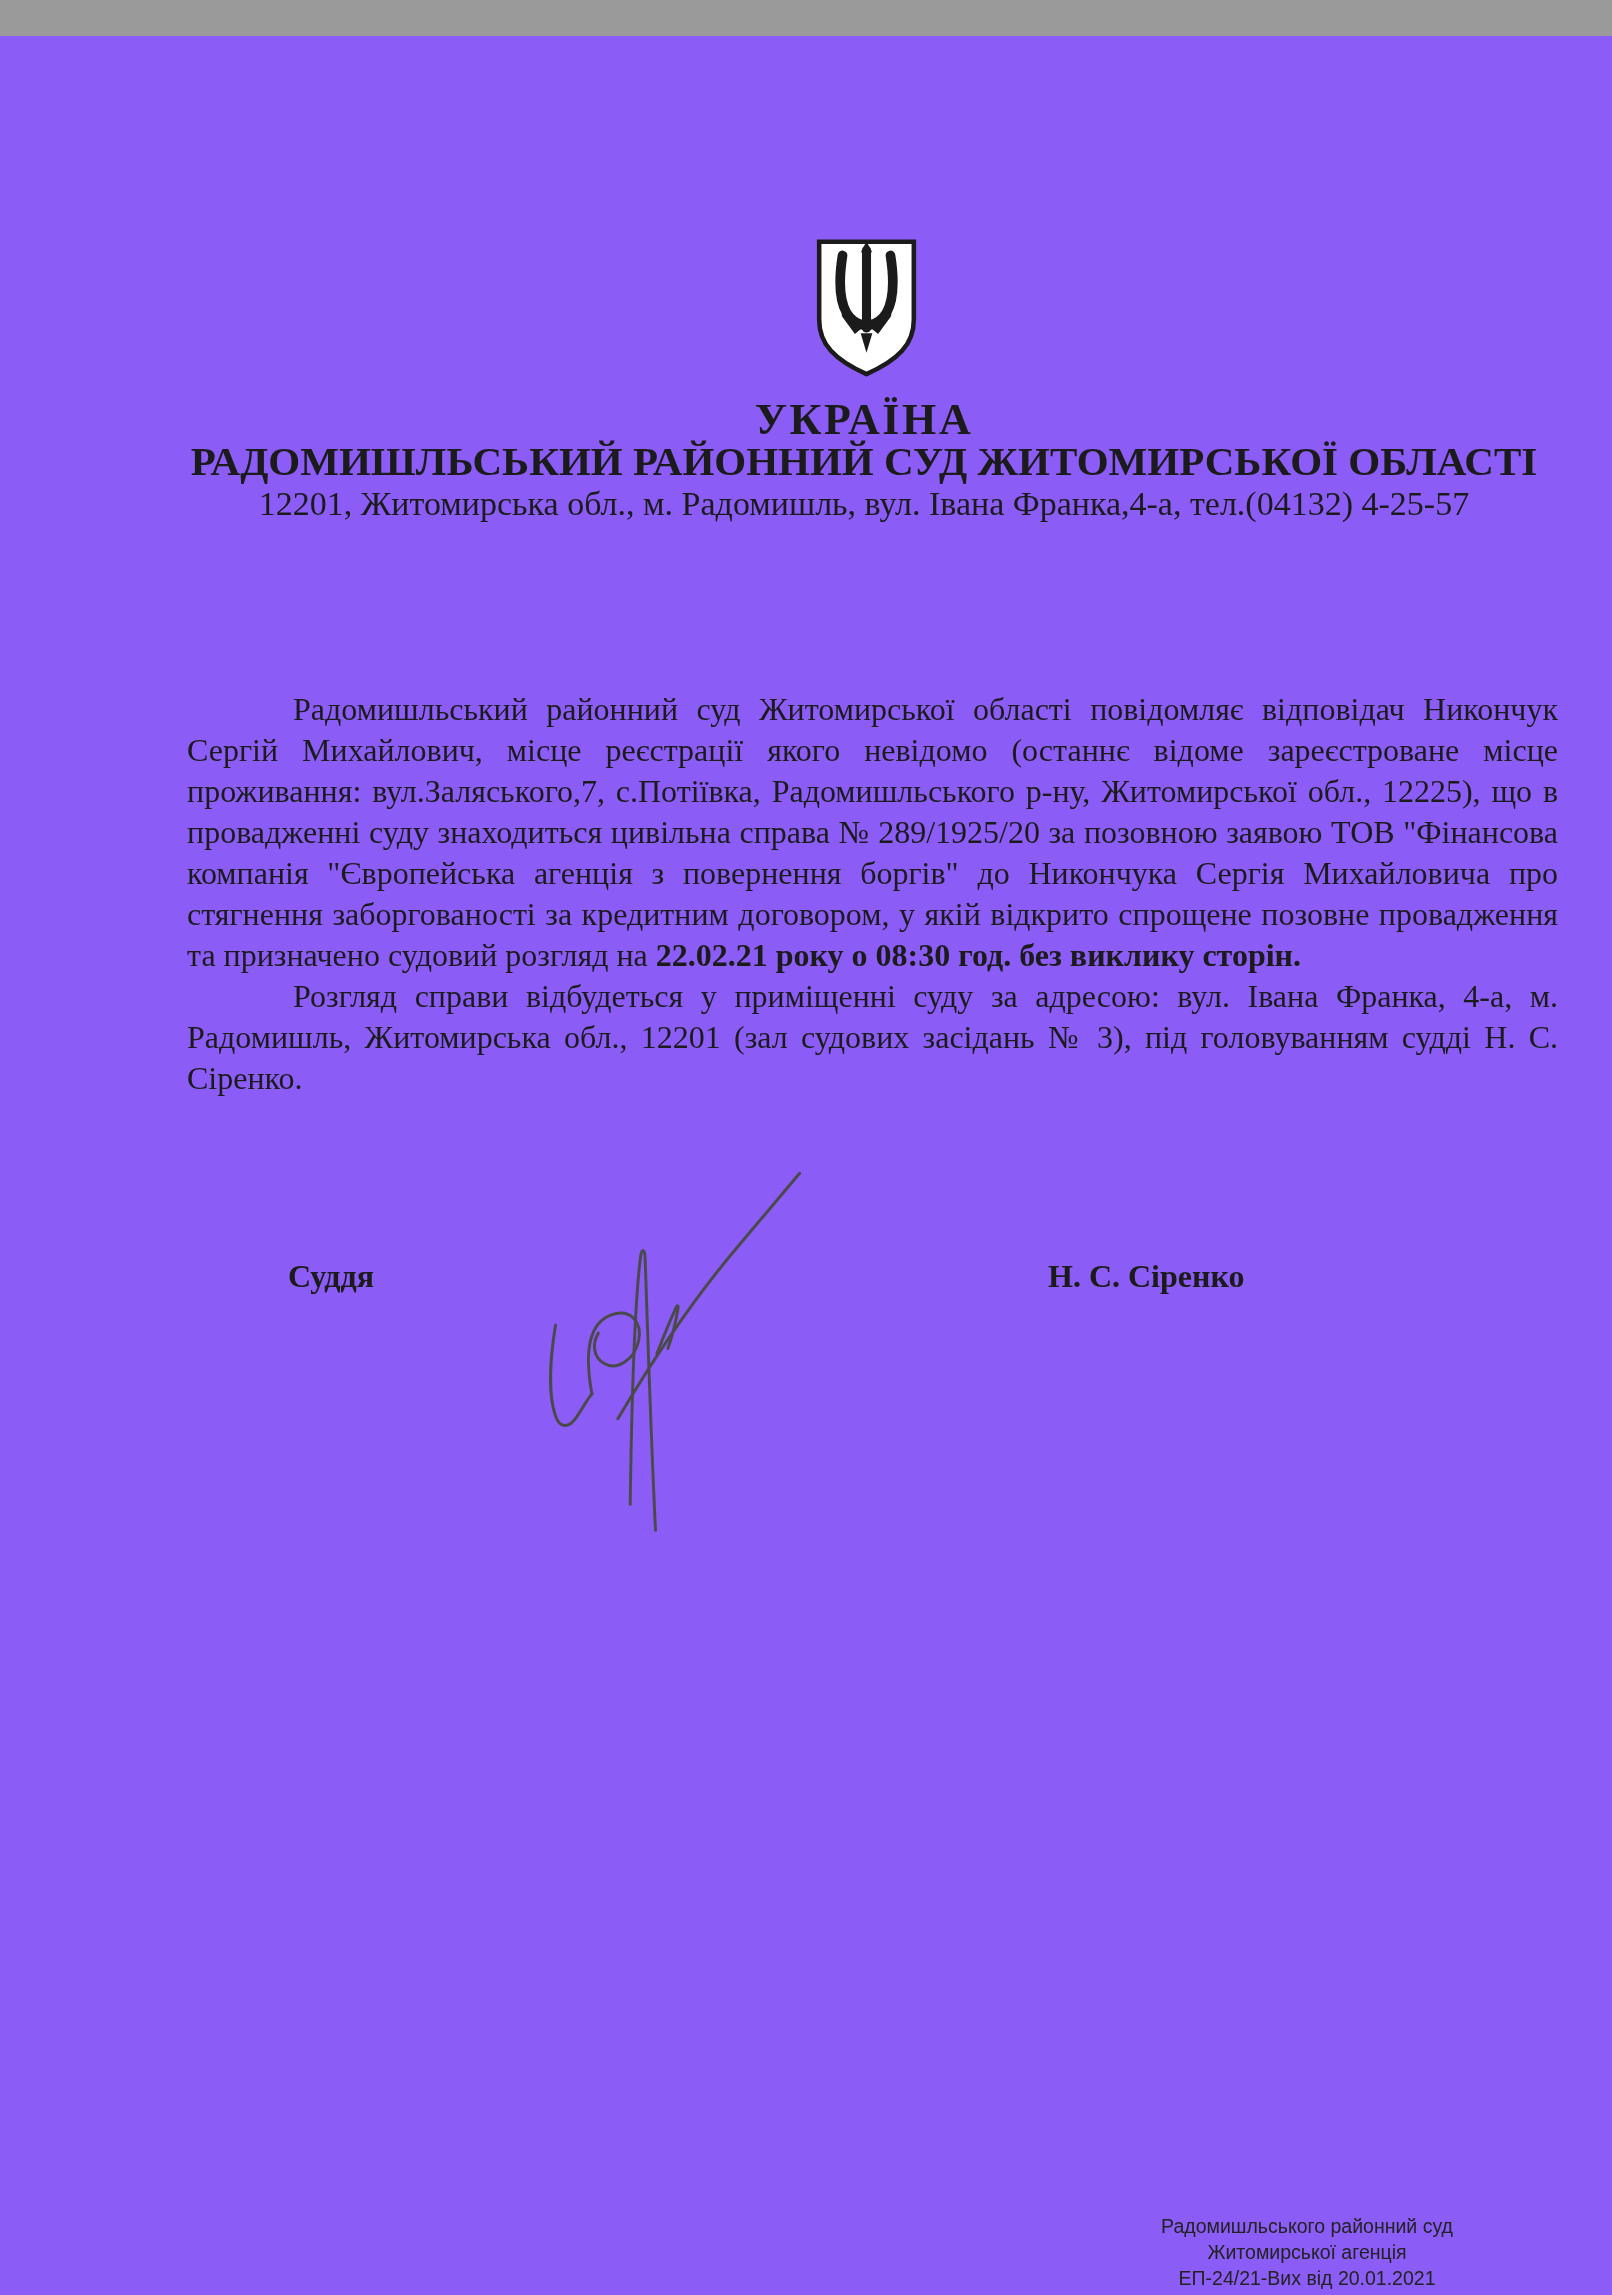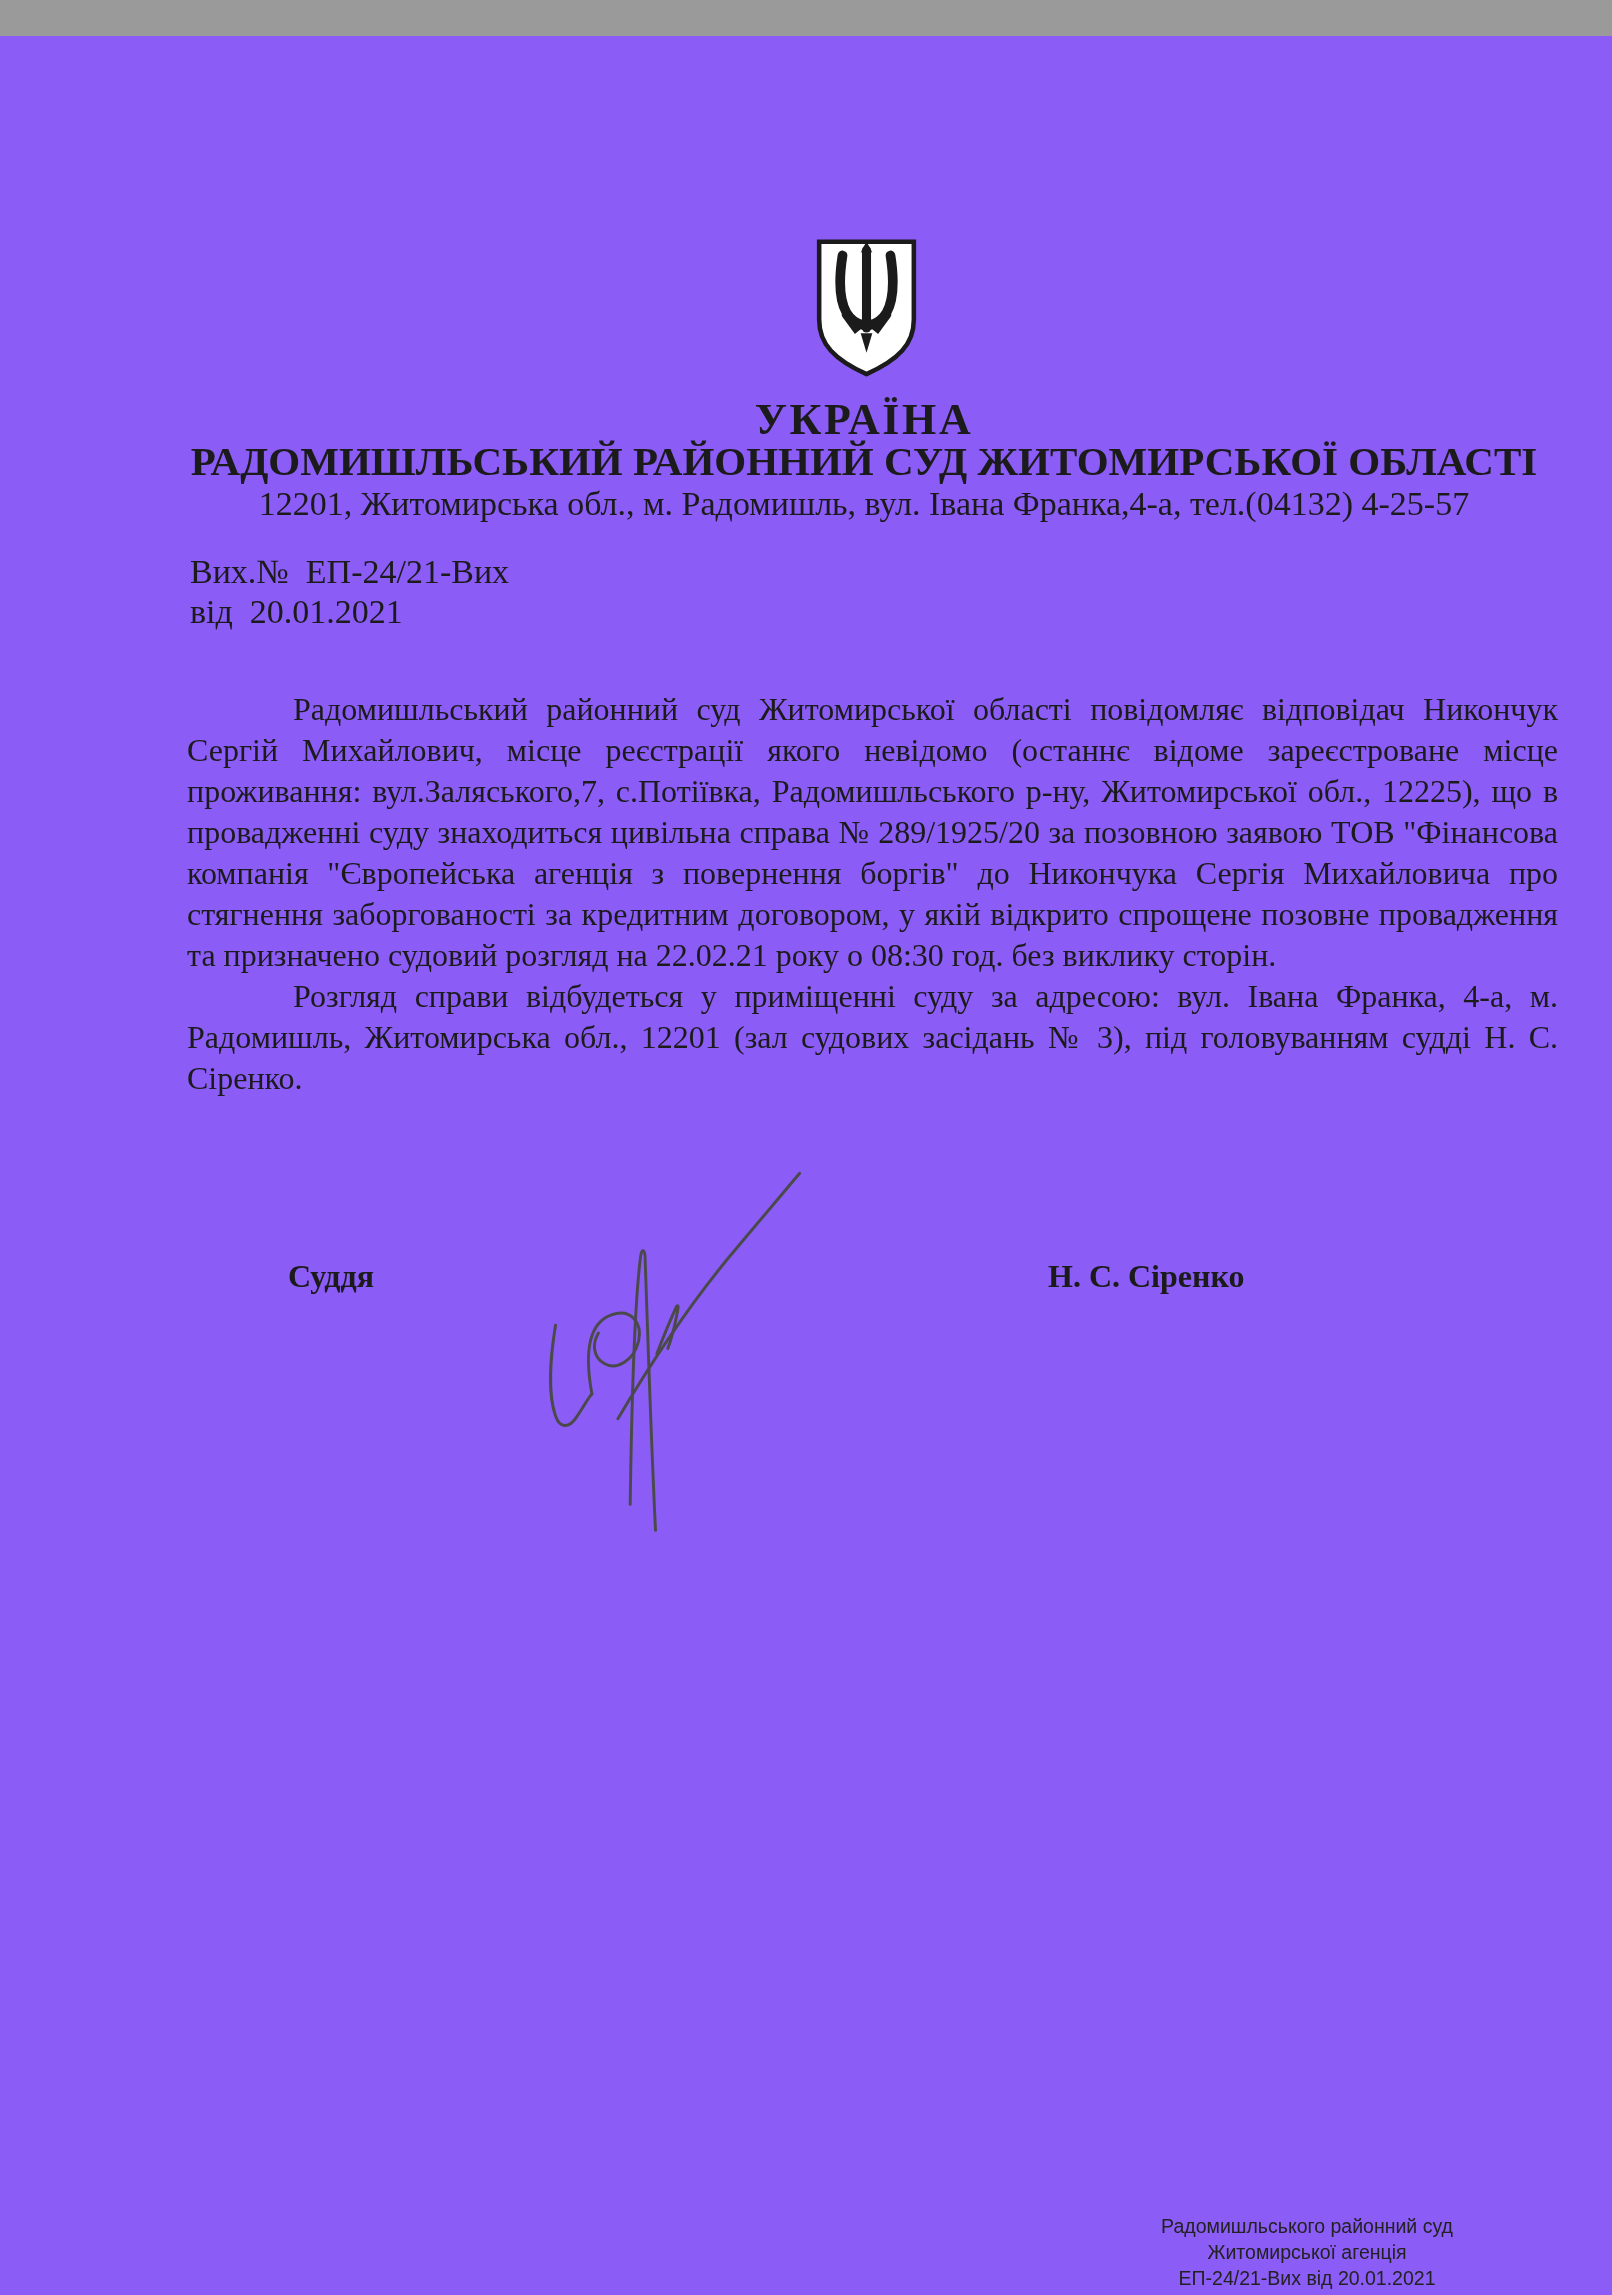--- a/index.html
+++ b/index.html
@@ -32,21 +32,21 @@
     left:190px;top:516px;width:779px;
     font-size:34px;line-height:40px;white-space:pre;
   }
   
   .doc-body{
     left:187px;top:653px;width:1371px;
     font-size:32px;line-height:41px;
     text-align:justify;
   }
   .doc-body p{margin:0;text-indent:106px;}
-  .bold{font-weight:normal;}
+  .bold{font-weight:bold;}
   
   .sig-role{left:288px;top:1222px;font-size:32px;font-weight:bold;}
   .sig-name{left:1048px;top:1222px;font-size:32px;font-weight:bold;}
   .signature-svg{left:519px;top:1097px;width:312px;height:422px;pointer-events:none;}
   
   .footer{
     left:1026px;top:2177px;width:562px;
     text-align:center;
     font-family:"Liberation Sans", sans-serif;
     font-size:19.5px;line-height:26px;color:#222;
@@ -79,22 +79,20 @@
       <path d="M51 122 L67 144 L84 130 L101 144 L117 122" stroke-width="10"></path>
     </g>
     <path d="M84 8 L93 26 L84 21 L75 26 Z" fill="#1b1b1b"></path>
     <path d="M75 150 L84 180 L93 150 Z" fill="#1b1b1b"></path>
   </svg>
 
   <div class="abs country">УКРАЇНА</div>
   <div class="abs court-name">РАДОМИШЛЬСЬКИЙ РАЙОННИЙ СУД  ЖИТОМИРСЬКОЇ ОБЛАСТІ</div>
   <div class="abs address">12201, Житомирська обл., м. Радомишль, вул. Івана Франка,4-а, тел.(04132) 4-25-57</div>
 
-  <div class="abs ref"><span>Вих.№  ЕП-24/21-Вих</span><br><span>від  20.01.2021</span>
-  </div>
 
   <div class="abs doc-body">
     <p><span>Радомишльський районний суд Житомирської області повідомляє відповідач Никончук Сергій Михайлович, місце реєстрації якого невідомо (останнє відоме зареєстроване місце проживання: вул.Заляського,7, с.Потіївка, Радомишльського р-ну, Житомирської обл., 12225), що в провадженні суду знаходиться цивільна справа № 289/1925/20 за позовною заявою ТОВ "Фінансова компанія "Європейська агенція з повернення боргів" до Никончука Сергія Михайловича про стягнення заборгованості за кредитним договором, у якій відкрито спрощене позовне провадження та призначено судовий розгляд на </span><span class="bold">22.02.21 року о 08:30 год. без виклику сторін.</span></p>
     <p>Розгляд справи відбудеться у приміщенні суду за адресою: вул. Івана Франка, 4-а, м. Радомишль, Житомирська обл., 12201 (зал судових засідань № 3), під головуванням судді  Н. С. Сіренко.</p>
   </div>
 
   <div class="abs sig-role">Суддя</div>
   <div class="abs sig-name">Н. С. Сіренко</div>
 
   <svg class="abs signature-svg" viewBox="0 0 480 650" xmlns="http://www.w3.org/2000/svg">

